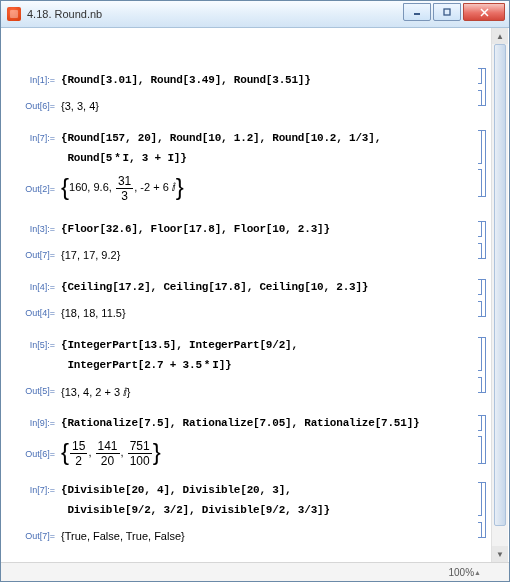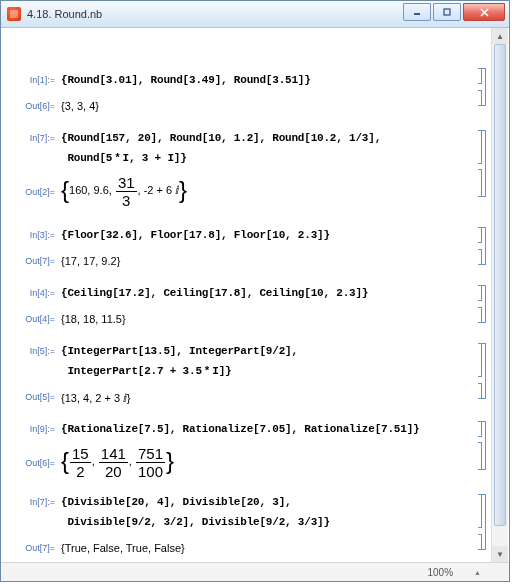--- a/index.html
+++ b/index.html
@@ -110,21 +110,21 @@
     background: #f4f4f4;
     border-top: 1px solid #d6d6d6;
     font-size: 10px;
     color: #555;
     display:flex;
     align-items:center;
     justify-content:flex-end;
     padding-right:28px;
   }
   .statusbar .zoom {
-    display:flex; align-items:center; gap:21px;margin-left:27px;
+    display:flex; align-items:center; gap:0;margin-left:27px;
   }
   .statusbar .tri {
     font-size:7px; color:#777;
   }
   .notebook {
     position:absolute;
     top:0; left:0; right:17px; bottom:0;
     padding: 6px 4px 4px 6px;
     overflow:hidden;
   }
@@ -162,21 +162,21 @@
     color: #000;
   }
   .continuation {
     padding-left: 54px;
   }
   .frac {
     display: inline-flex;
     flex-direction: column;
     align-items: center;
     vertical-align: middle;
-    font-size: 15px;
+    font-size: 12px;
     line-height: 1;
     margin: 0 1px;
   }
   .frac .num { border-bottom: 1px solid #000; padding: 0 2px 1px 2px; }
   .frac .den { padding: 1px 2px 0 2px; }
   .brace-l, .brace-r {
     font-size: 24px;
     font-family: Arial, sans-serif;
     vertical-align: middle;
     line-height: 0;

